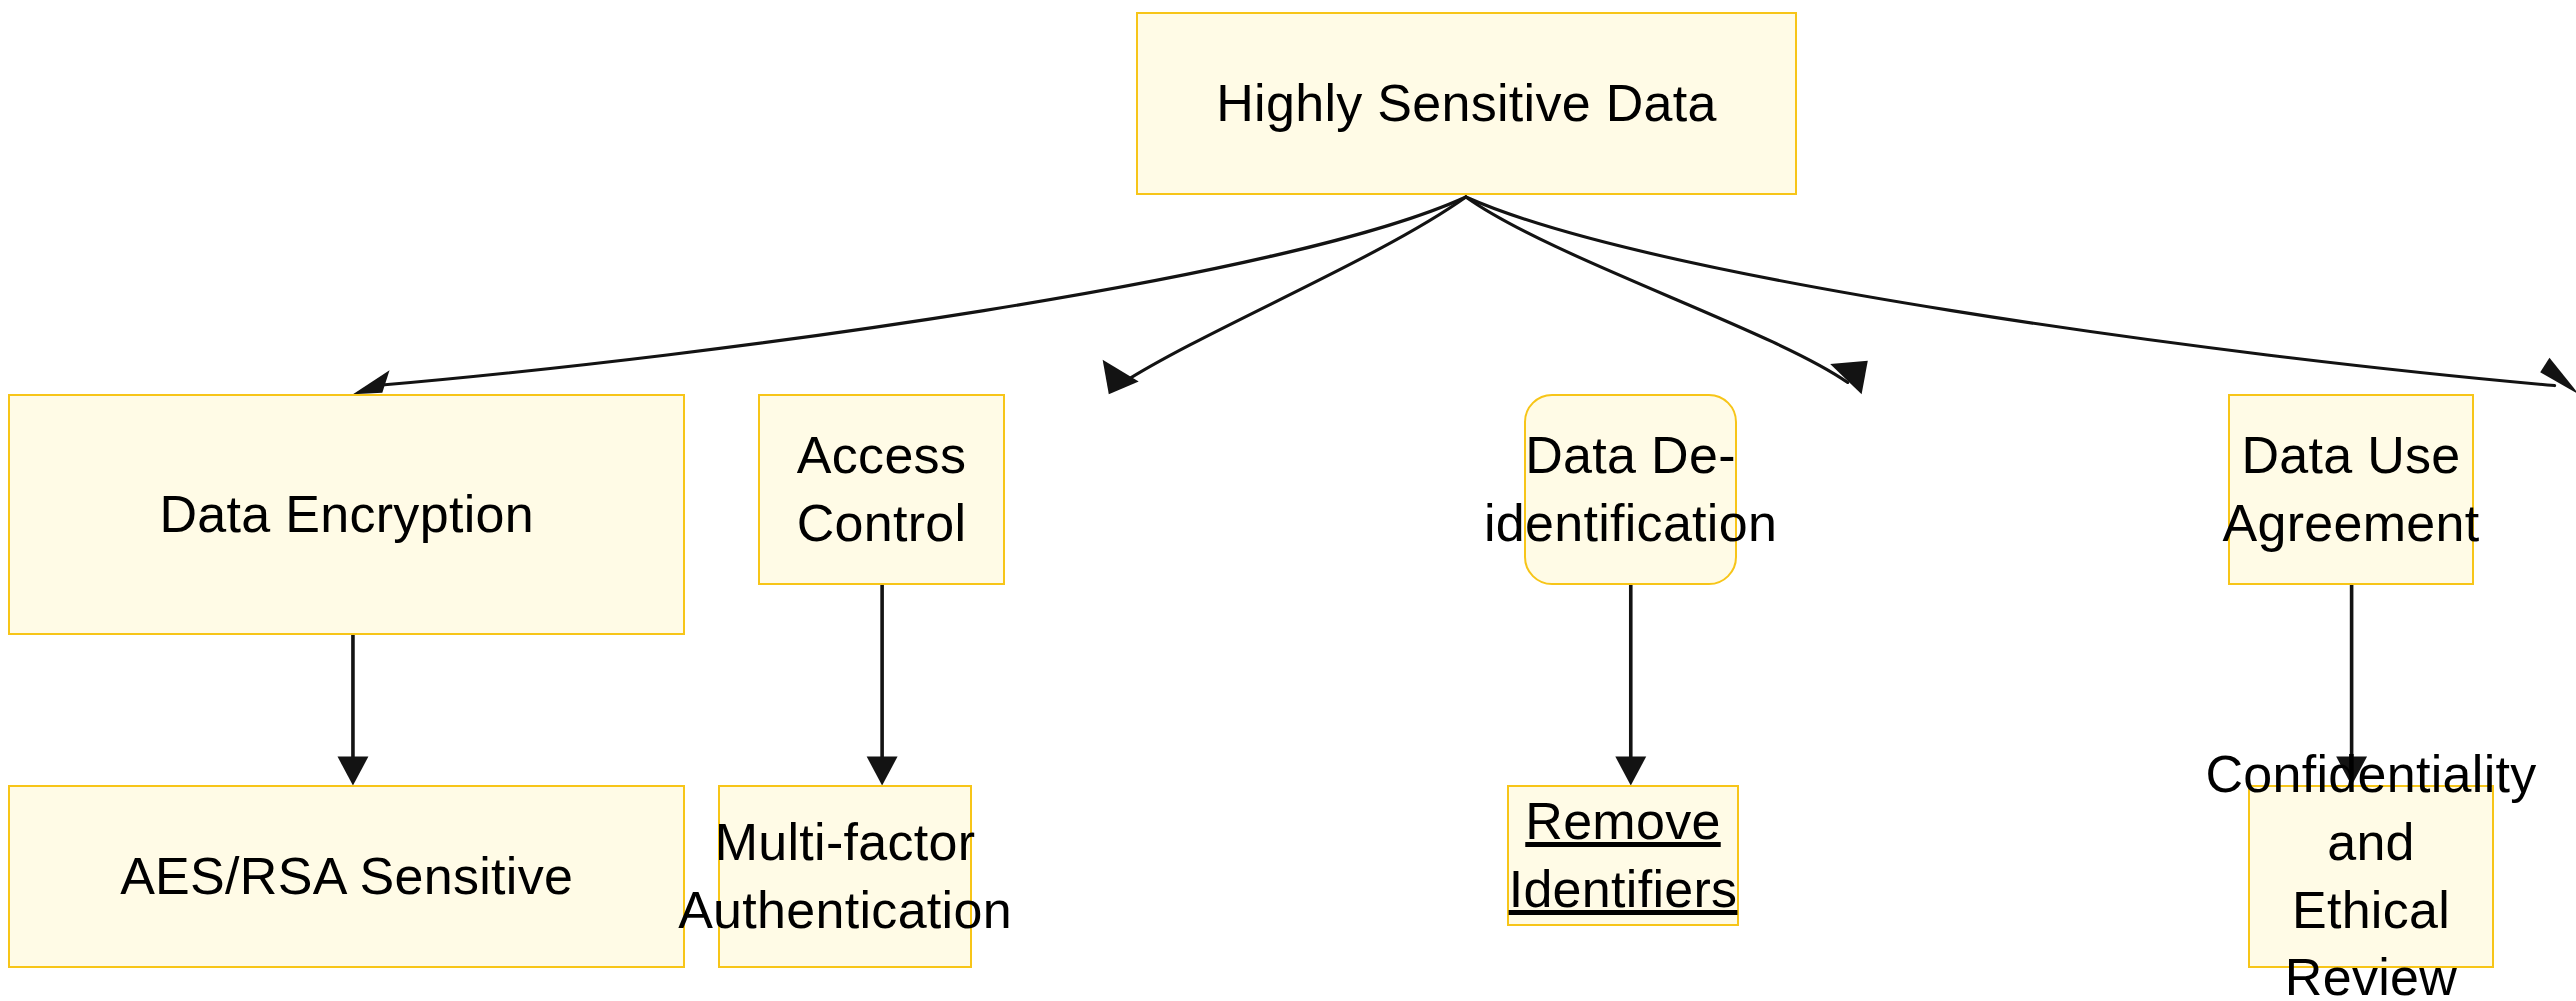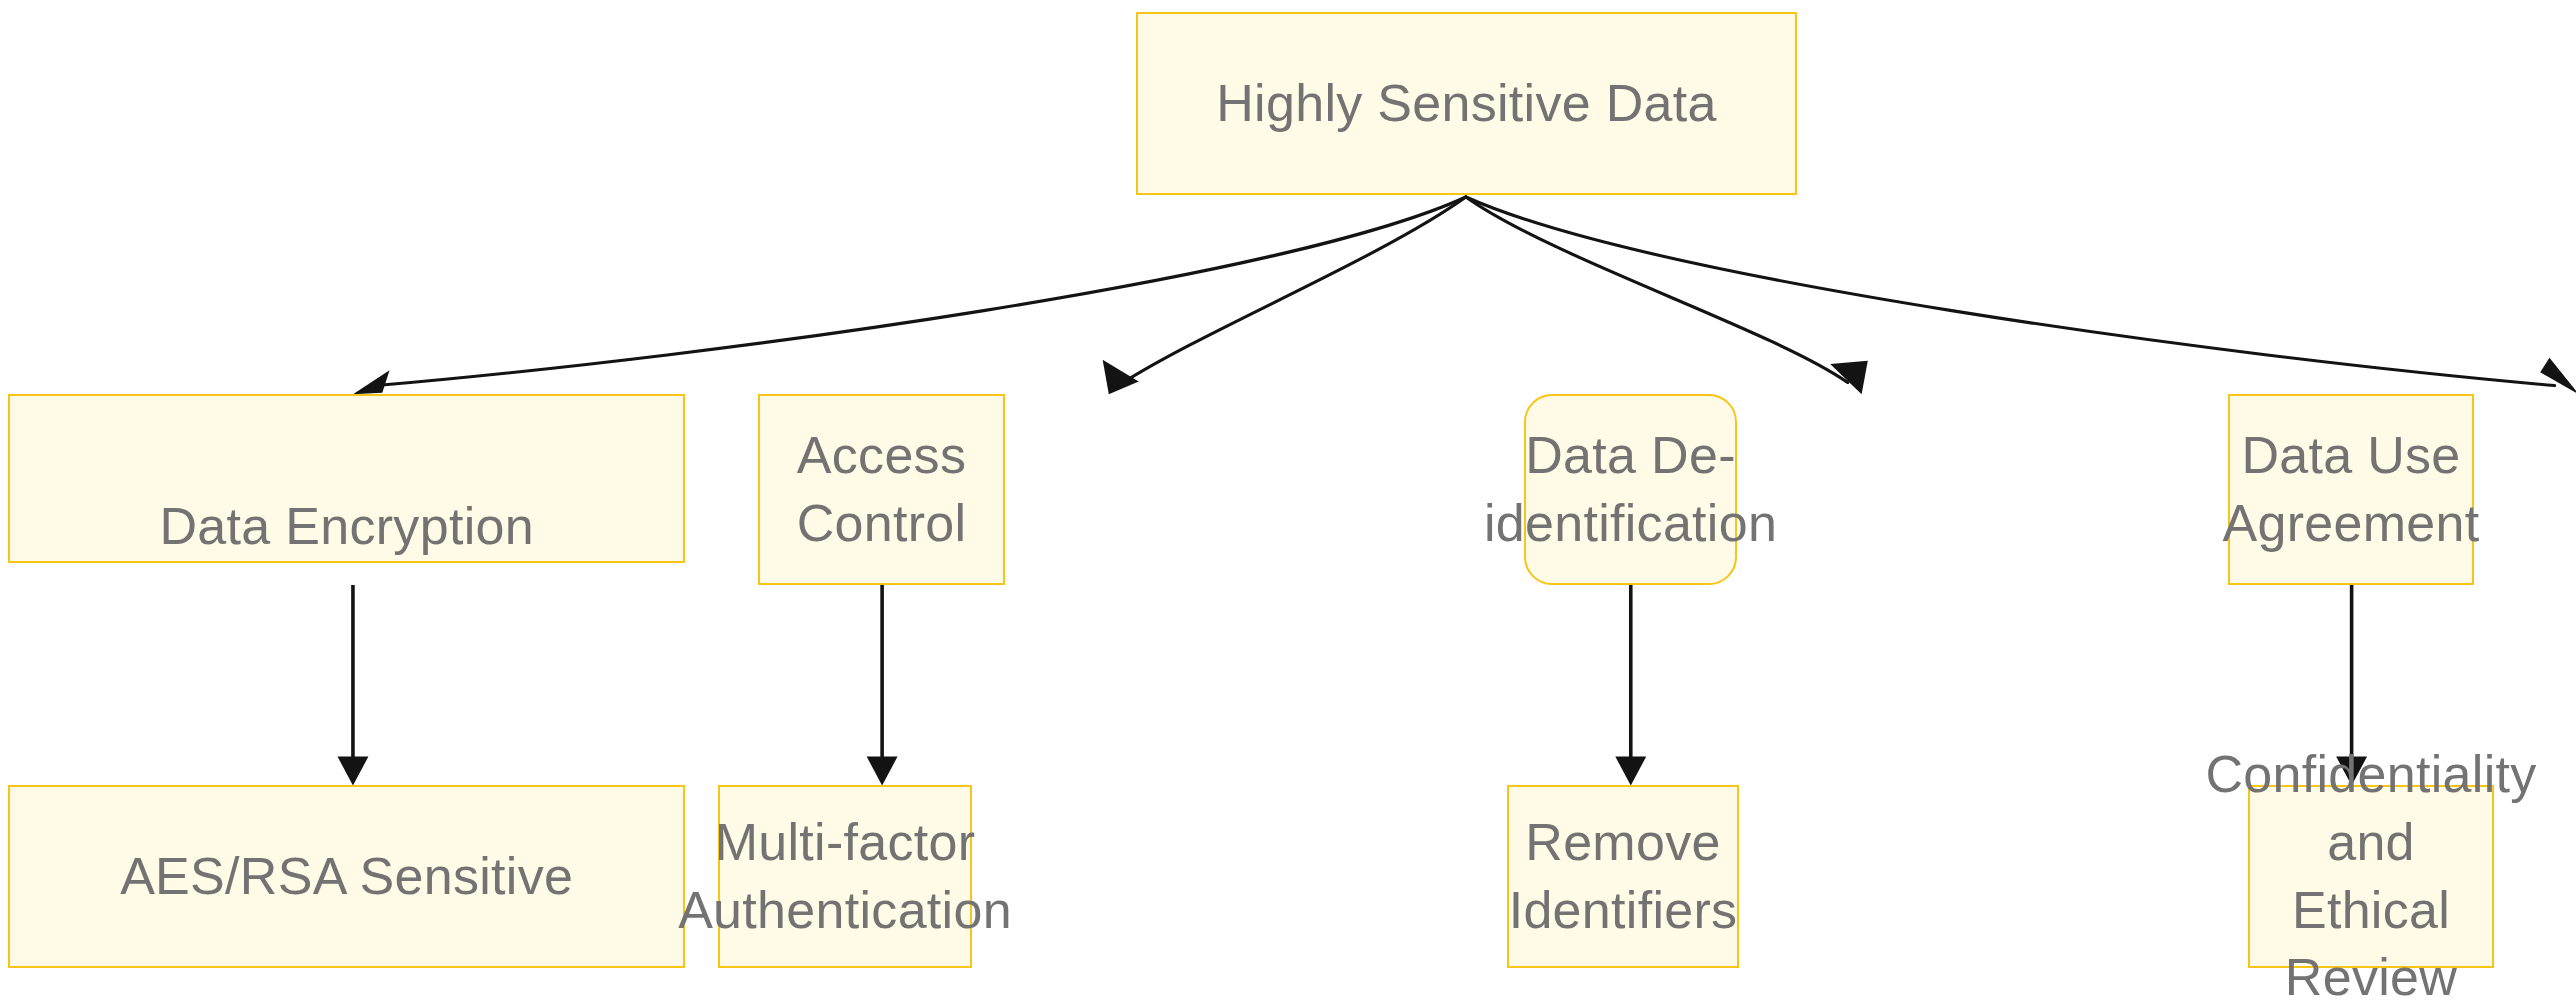--- a/index.html
+++ b/index.html
@@ -25,21 +25,21 @@
   }
   .node {
     position: absolute;
     box-sizing: border-box;
     background: #FFFBE6;
     border: 2.6px solid #F7C518;
     display: flex;
     align-items: center;
     justify-content: center;
     text-align: center;
-    color: #737373;
+    color: #000000;
     font-size: 52px;
     line-height: 1.30;
     letter-spacing: 0.3px;
     white-space: pre-line;
     padding: 0 10.3px;
     z-index: 2;
   }
 </style>
 </head>
 <body>
@@ -71,40 +71,40 @@
       <polygon points="1712,1524 1682,1468 1742,1468"></polygon>
       <polygon points="3165,1524 3135,1468 3195,1468"></polygon>
       <polygon points="4564,1524 4534,1468 4594,1468"></polygon>
     </g>
   </svg>
 
   <div class="node" style="left:1136px; top:12.4px; width:661px; height:183px;">
     <span>Highly Sensitive Data</span>
   </div>
 
-  <div class="node" style="left:8.2px; top:394px; width:677px; height:169px;align-items:flex-end;">
+  <div class="node" style="left:8.2px; top:394px; width:677px; height:241px;">
     <span>Data Encryption</span>
   </div>
   <div class="node" style="left:758px; top:394px; width:247px; height:191px;justify-content:flex-end;">
     <span>Access Control</span>
   </div>
   <div class="node" style="left:1524px; top:394px; width:213px; height:191px;border-radius:28px;">
     <span>Data De-identification</span>
   </div>
   <div class="node" style="left:2228px; top:394px; width:246px; height:191px;align-items:center;">
     <span>Data Use Agreement</span>
   </div>
 
   <div class="node" style="left:8.2px; top:785px; width:677px; height:183px;">
     <span>AES/RSA Sensitive</span>
   </div>
   <div class="node" style="left:718px; top:785px; width:254px; height:183px;">
     <span>Multi-factor Authentication</span>
   </div>
-  <div class="node" style="left:1507px; top:785px; width:232px; height:183px;">
+  <div class="node" style="left:1507px; top:785px; width:232px; height:141px;text-decoration:underline;">
     <span>Remove Identifiers</span>
   </div>
   <div class="node" style="left:2228px; top:785px; width:246px; height:183px;margin-left:20px;">
     <span>Confidentiality and
 Ethical Review</span>
   </div>
 
 </div>
 
 

